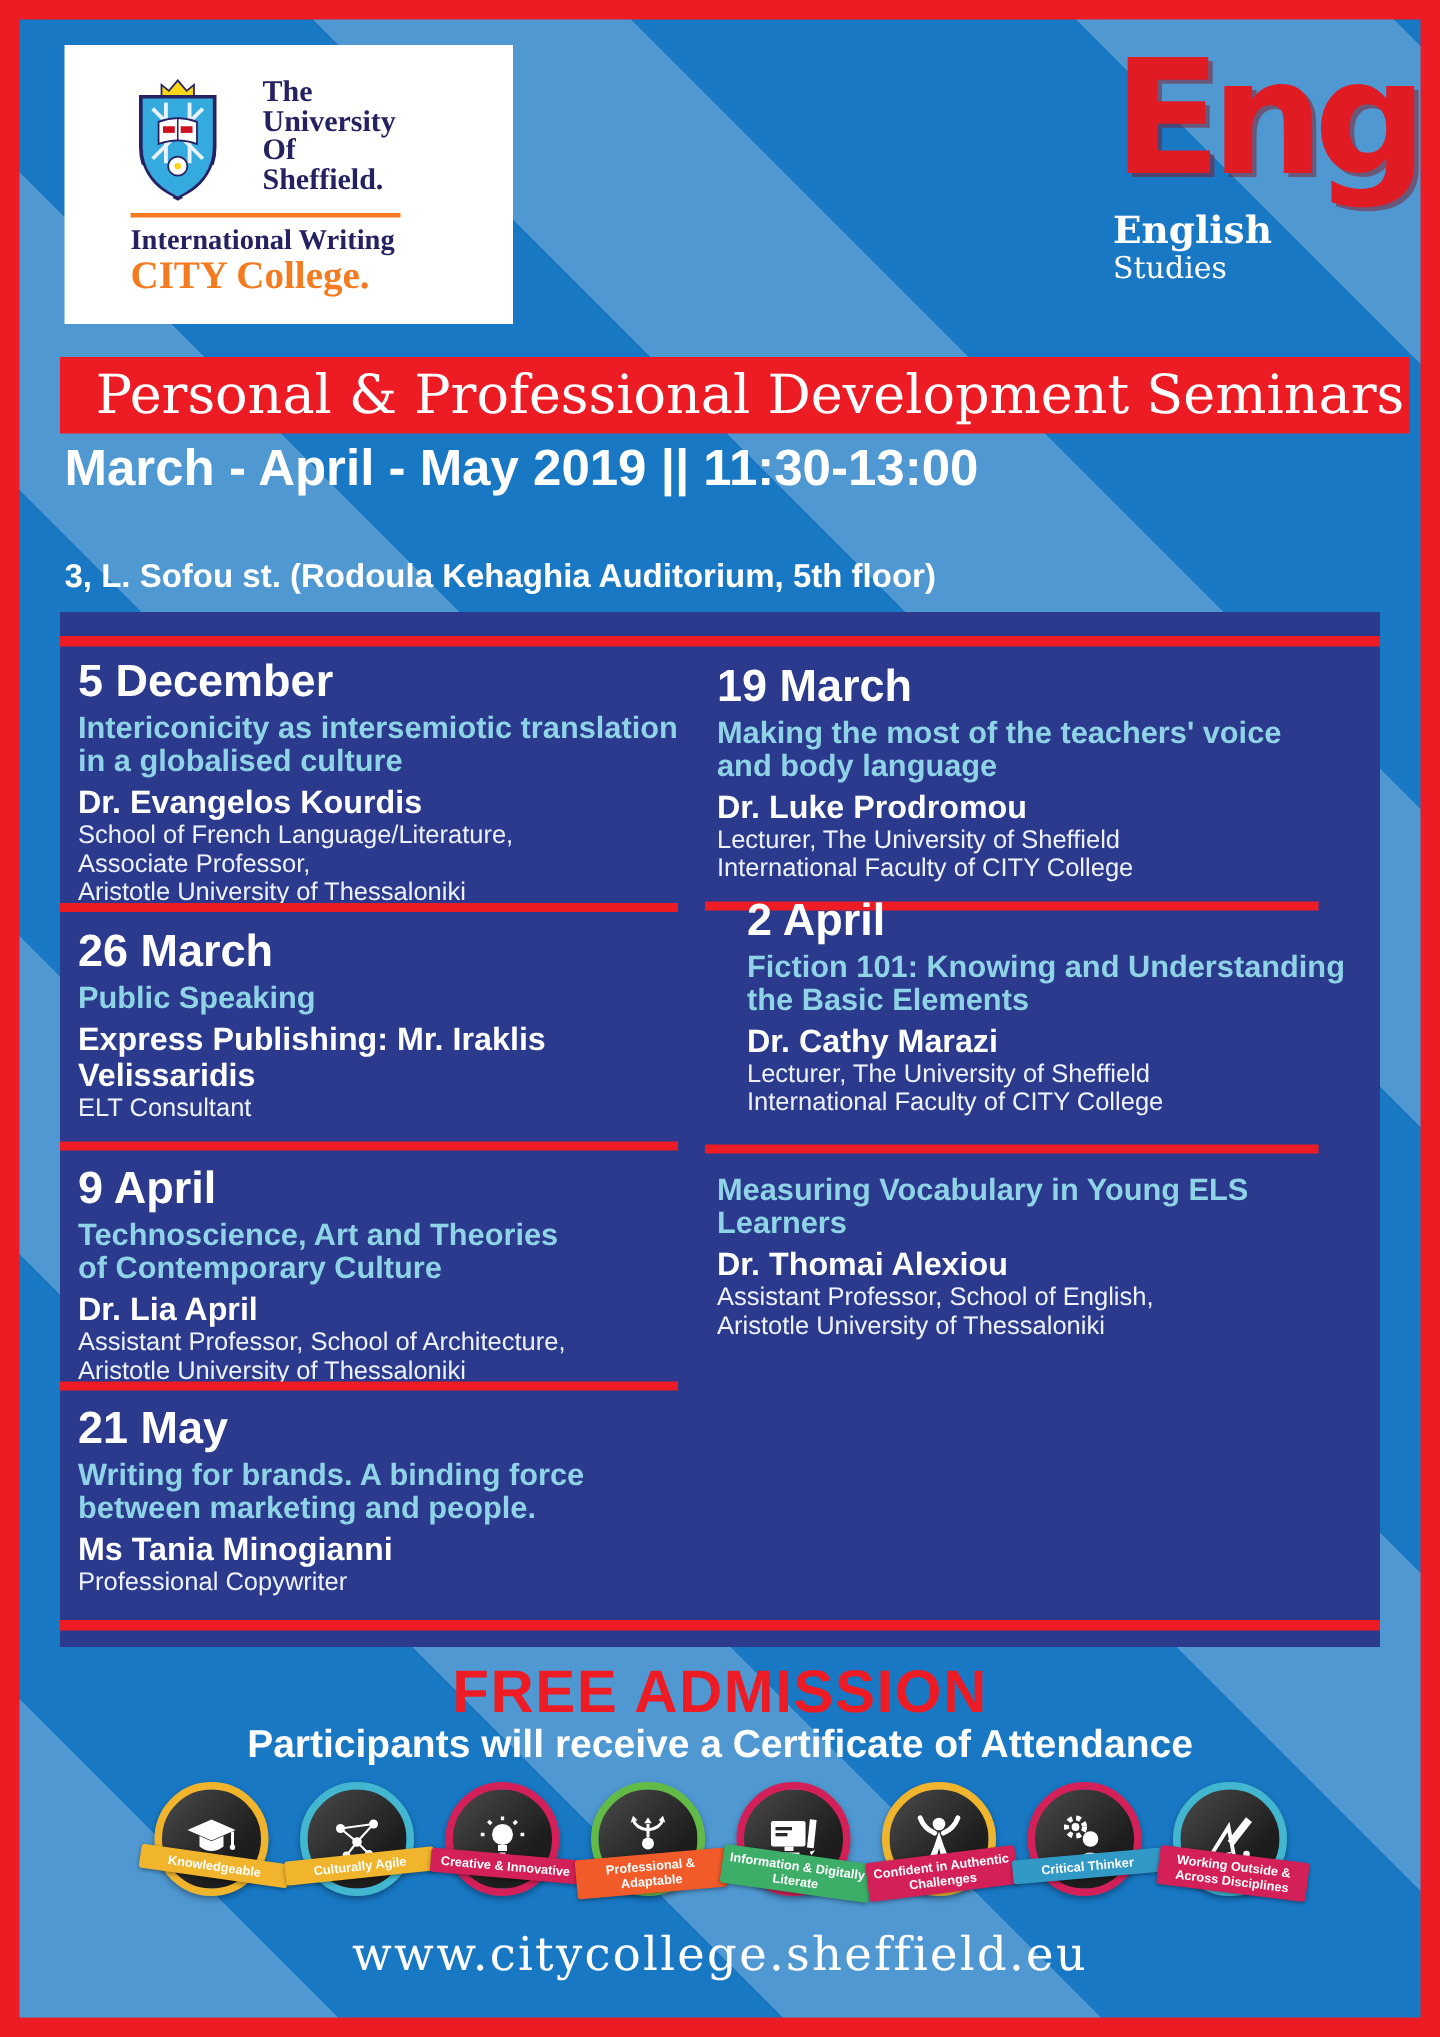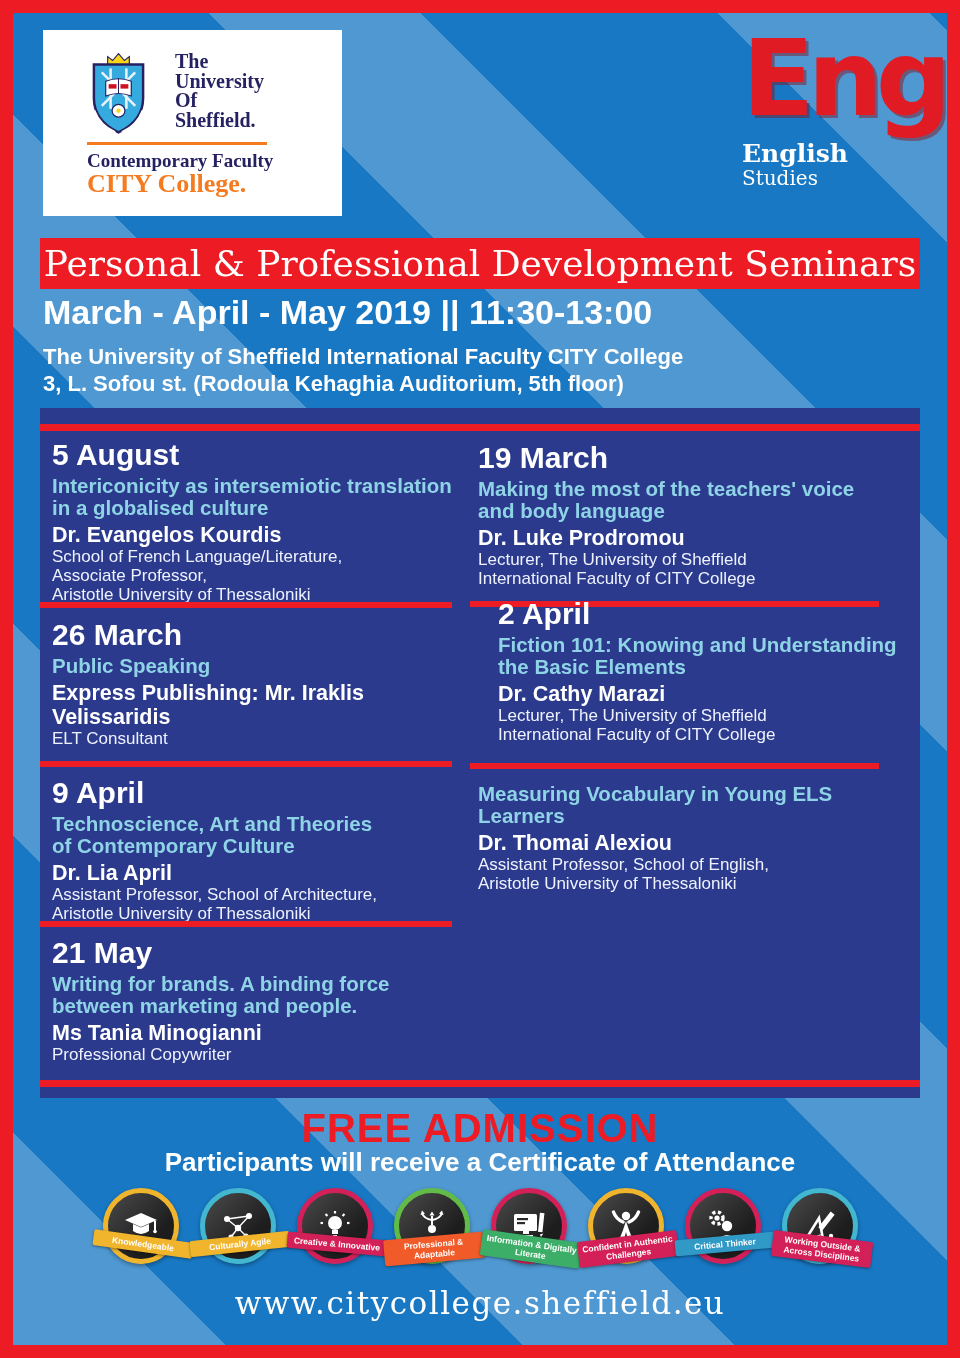--- a/index.html
+++ b/index.html
@@ -22,21 +22,21 @@
   
   .eng{position:absolute;left:742px;top:28px;width:180px;color:#fff;}
   .eng-word{font-family:"DejaVu Sans",sans-serif;font-weight:bold;font-size:106px;line-height:102px;
     letter-spacing:-7px;color:#e01b24;text-shadow:3px 3px 0 rgba(140,10,16,0.45);}
   .eng-l1{font-family:"DejaVu Serif",serif;font-weight:bold;font-size:25px;margin-top:11px;line-height:26px;}
   .eng-l2{font-family:"DejaVu Serif",serif;font-size:20px;line-height:22px;}
 
   
   .banner{position:absolute;left:40px;top:238px;width:880px;height:51px;background:#ed1c24;
     display:flex;align-items:center;justify-content:center;font-family:"DejaVu Serif",serif;
-    font-size:36px;color:#fff;white-space:nowrap;}
+    font-size:36px;color:#fff;white-space:nowrap;padding-left:20px;}
   .when{position:absolute;left:43px;top:293px;font-size:34px;font-weight:bold;color:#fff;}
   .venue1{position:absolute;left:43px;top:344px;font-size:22px;font-weight:bold;color:#fff;}
   .venue2{position:absolute;left:43px;top:371px;font-size:22px;font-weight:bold;color:#fff;}
 
   
   .panel{position:absolute;left:40px;top:408px;width:880px;height:690px;background:#2b3a8c;}
   .pl{position:absolute;left:0;width:880px;height:7px;background:#ed1c24;}
   .pl-top{top:16px;} .pl-bot{top:672px;}
   .col{position:absolute;}
   .col-l{left:12px;top:32px;width:410px;}
@@ -95,45 +95,44 @@
       <circle cx="32" cy="60" r="6.5" fill="#fff" stroke="#262262" stroke-width="1.2"></circle>
       <circle cx="32" cy="60" r="2.2" fill="#f9d616"></circle>
     </svg>
     <div class="univ-name">
       <div>The</div>
       <div>University</div>
       <div>Of</div>
       <div>Sheffield.</div>
     </div>
     <div class="lb-divider"></div>
-    <div class="lb-faculty">Contemporary Faculty</div>
+    <div class="lb-faculty">International Writing</div>
     <div class="lb-college">CITY College.</div>
   </div>
 
   <div class="eng">
     <div class="eng-word">Eng</div>
     <div class="eng-l1">English</div>
     <div class="eng-l2">Studies</div>
   </div>
 
   <div class="banner">
     <span>Personal &amp; Professional Development Seminars</span>
   </div>
 
   <div class="when">March - April - May 2019 || 11:30-13:00</div>
-  <div class="venue1">The University of Sheffield International Faculty CITY College</div>
   <div class="venue2">3, L. Sofou st. (Rodoula Kehaghia Auditorium, 5th floor)</div>
 
   <div class="panel">
     <div class="pl pl-top"></div>
     <div class="pl pl-bot"></div>
 
     <div class="col col-l">
       <div class="entry e1">
-        <div class="date">5 August</div>
+        <div class="date">5 December</div>
         <div class="topic">Intericonicity as intersemiotic translation
 in a globalised culture</div>
         <div class="speaker">Dr. Evangelos Kourdis</div>
         <div class="role">School of French Language/Literature,</div>
         <div class="role">Associate Professor,</div>
         <div class="role">Aristotle University of Thessaloniki</div>
       </div>
       <div class="sep s1"></div>
       <div class="entry e2">
         <div class="date">26 March</div>

